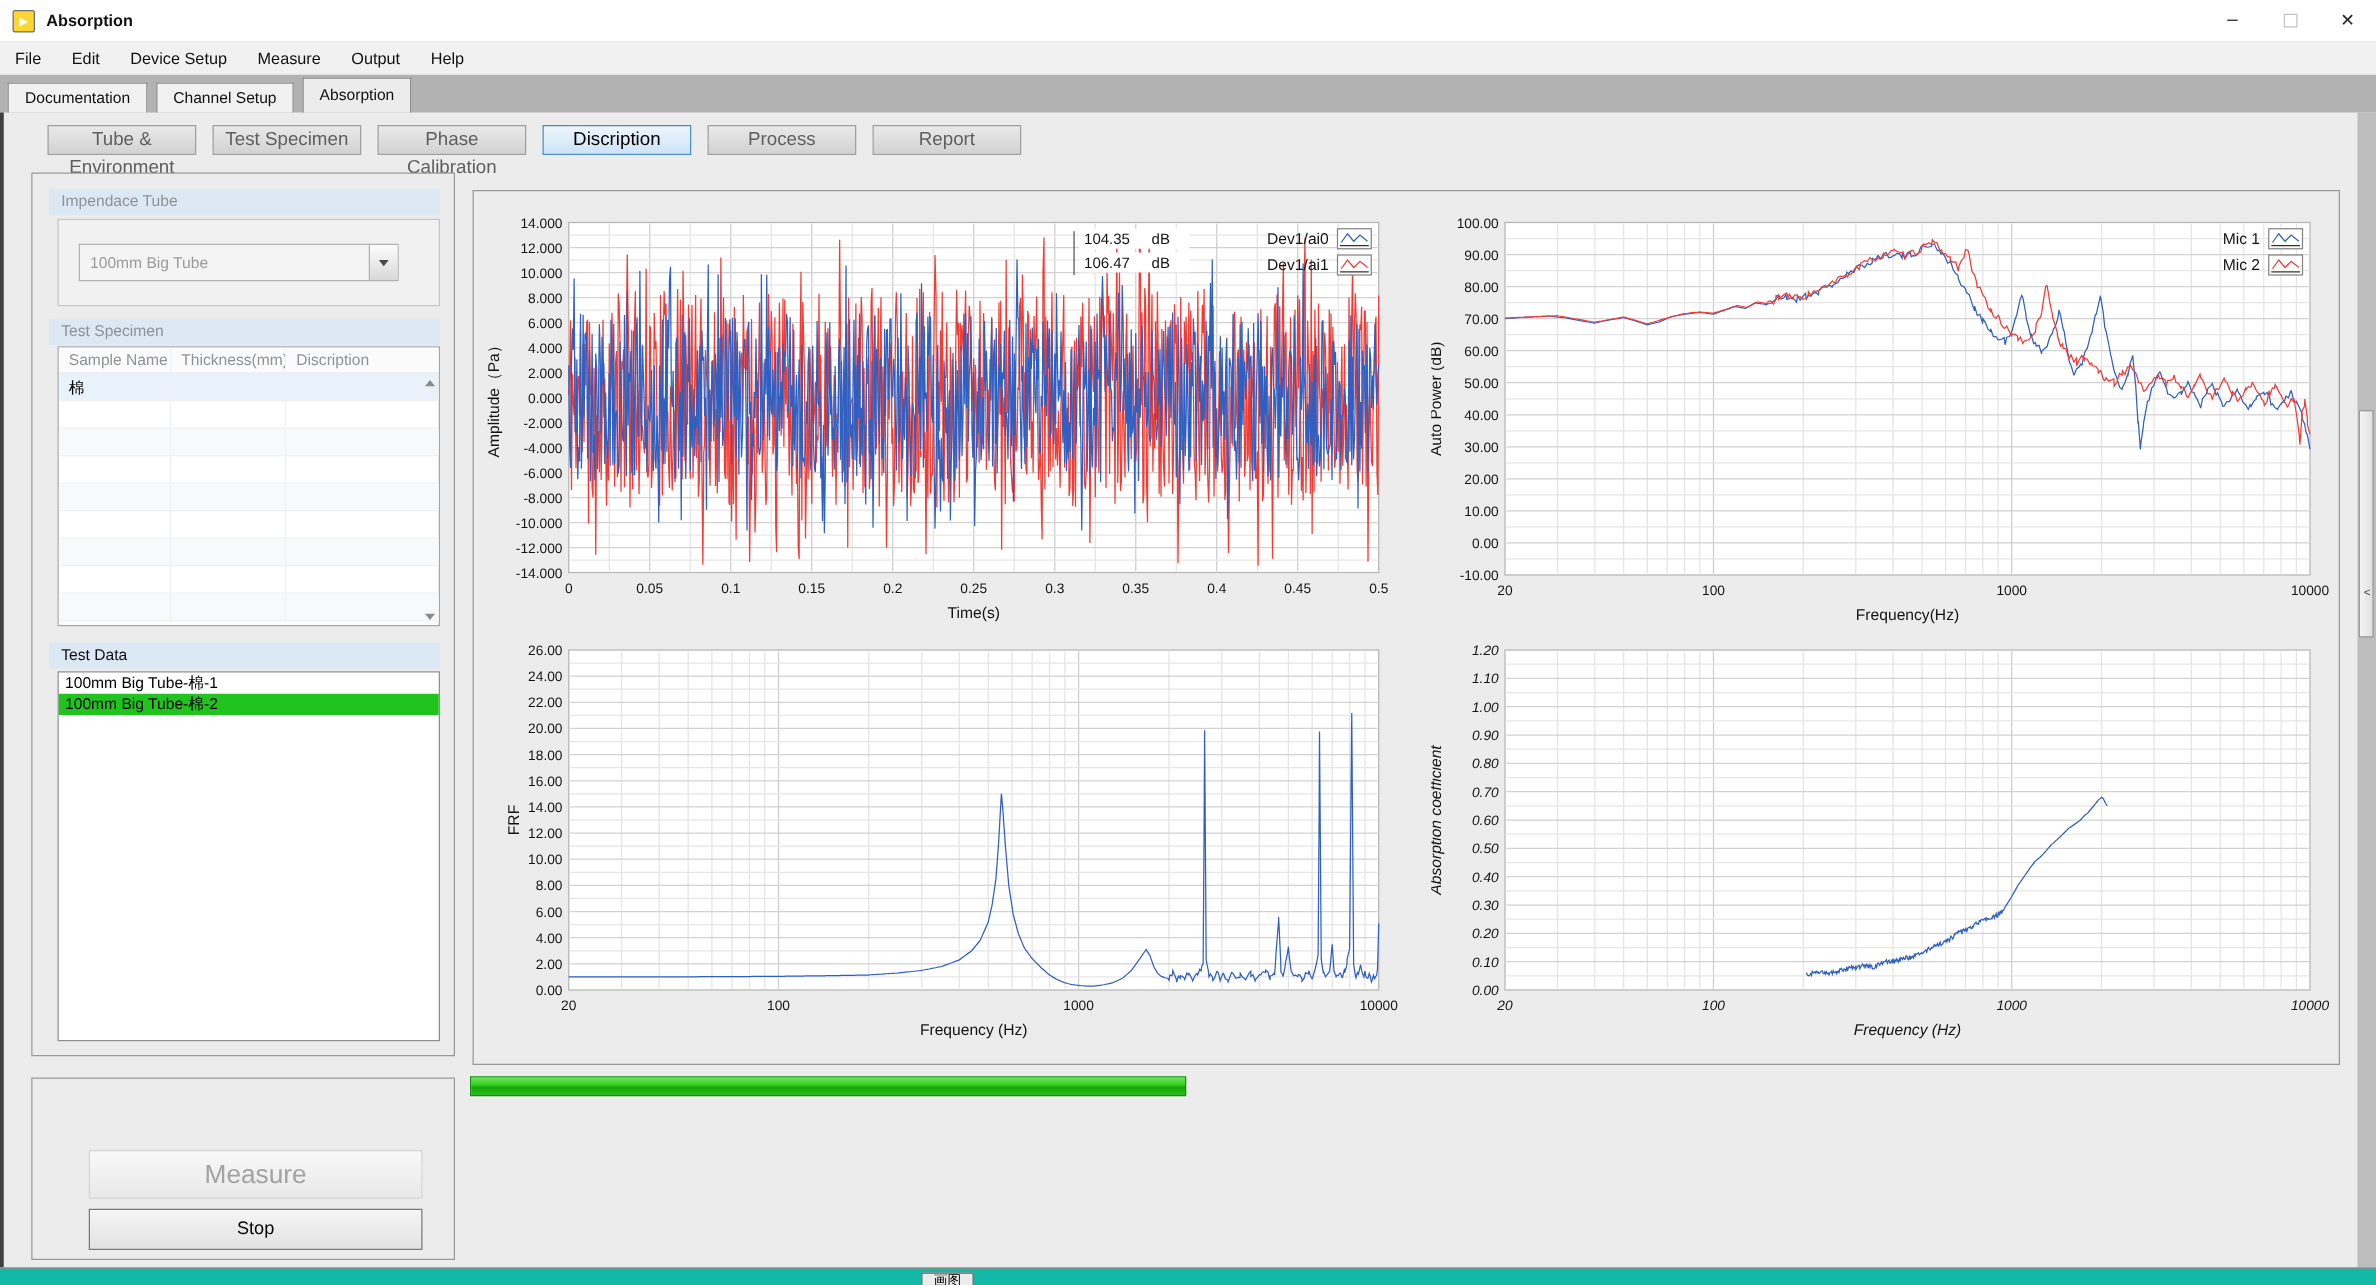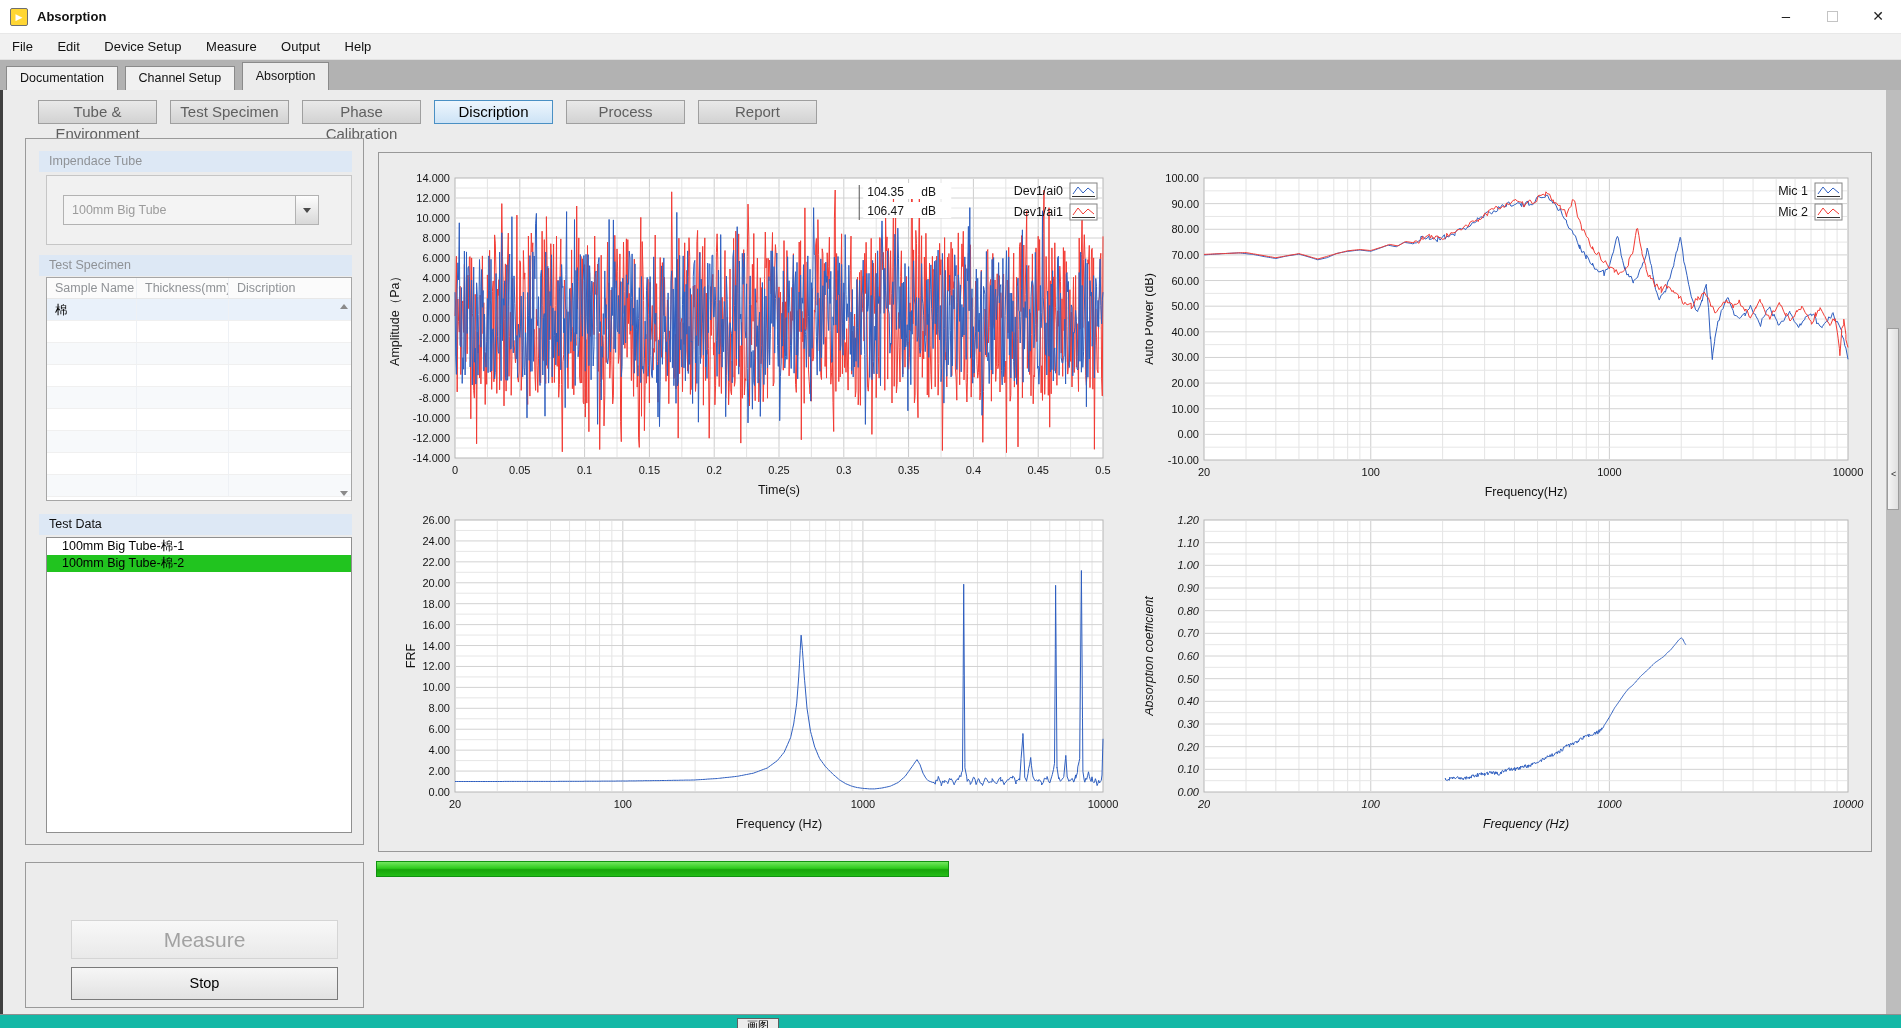--- a/index.html
+++ b/index.html
@@ -45,21 +45,21 @@
   .thead{height:21px;line-height:21px;color:#8f9296;background:#fbfbfb;border-bottom:1px solid #e8e8e8}
   .trow{height:22px;line-height:22px;color:#000;border-bottom:1px solid #f0f0f0}
   .trow.first{background:#e9f1fa}
   .trow.alt{background:#f7f9fb}
   .tc{padding-left:8px;overflow:hidden;white-space:nowrap}
   .tc.sep{border-right:1px solid #eef1f5}
   .tri-up{position:absolute;right:3px;top:26px;width:0;height:0;border-left:4px solid transparent;border-right:4px solid transparent;border-bottom:5px solid #8a8a8a}
   .tri-down{position:absolute;right:3px;bottom:4px;width:0;height:0;border-left:4px solid transparent;border-right:4px solid transparent;border-top:5px solid #8a8a8a}
   #hdr-data{top:375px;color:#111}
   #data-list{position:absolute;left:20px;top:398px;width:306px;height:296px;background:#fff;border:1px solid #8f8f8f;font-size:12.5px}
-  .li{height:17px;line-height:17px;padding-left:15px;color:#000;white-space:nowrap;overflow:hidden}
+  .li{height:17px;line-height:17px;padding-left:5px;color:#000;white-space:nowrap;overflow:hidden}
   .li.sel{background:#21c41f}
   
   #ctrlpanel{position:absolute;left:25px;top:862px;width:339px;height:146px;border:1px solid #9a9a9a}
   .cbtn{position:absolute;left:45px;width:267px;text-align:center;background:linear-gradient(#f8f8f8,#e9e9e9);
         border:1px solid #d5d5d5;color:#a2a2a2;cursor:default}
   #btn-arm{top:12px;height:35px;font-size:14px;line-height:33px}
   #btn-measure{top:57px;height:39px;font-size:21px;line-height:37px}
   #btn-stop{top:104px;height:33px;font-size:14.5px;line-height:31px;color:#000;border-color:#7a7a7a;background:linear-gradient(#f6f6f6,#e2e2e2)}
   
   #chartpanel{position:absolute;left:378px;top:152px;width:1494px;height:700px;border:1px solid #989898;background:#ececec}

